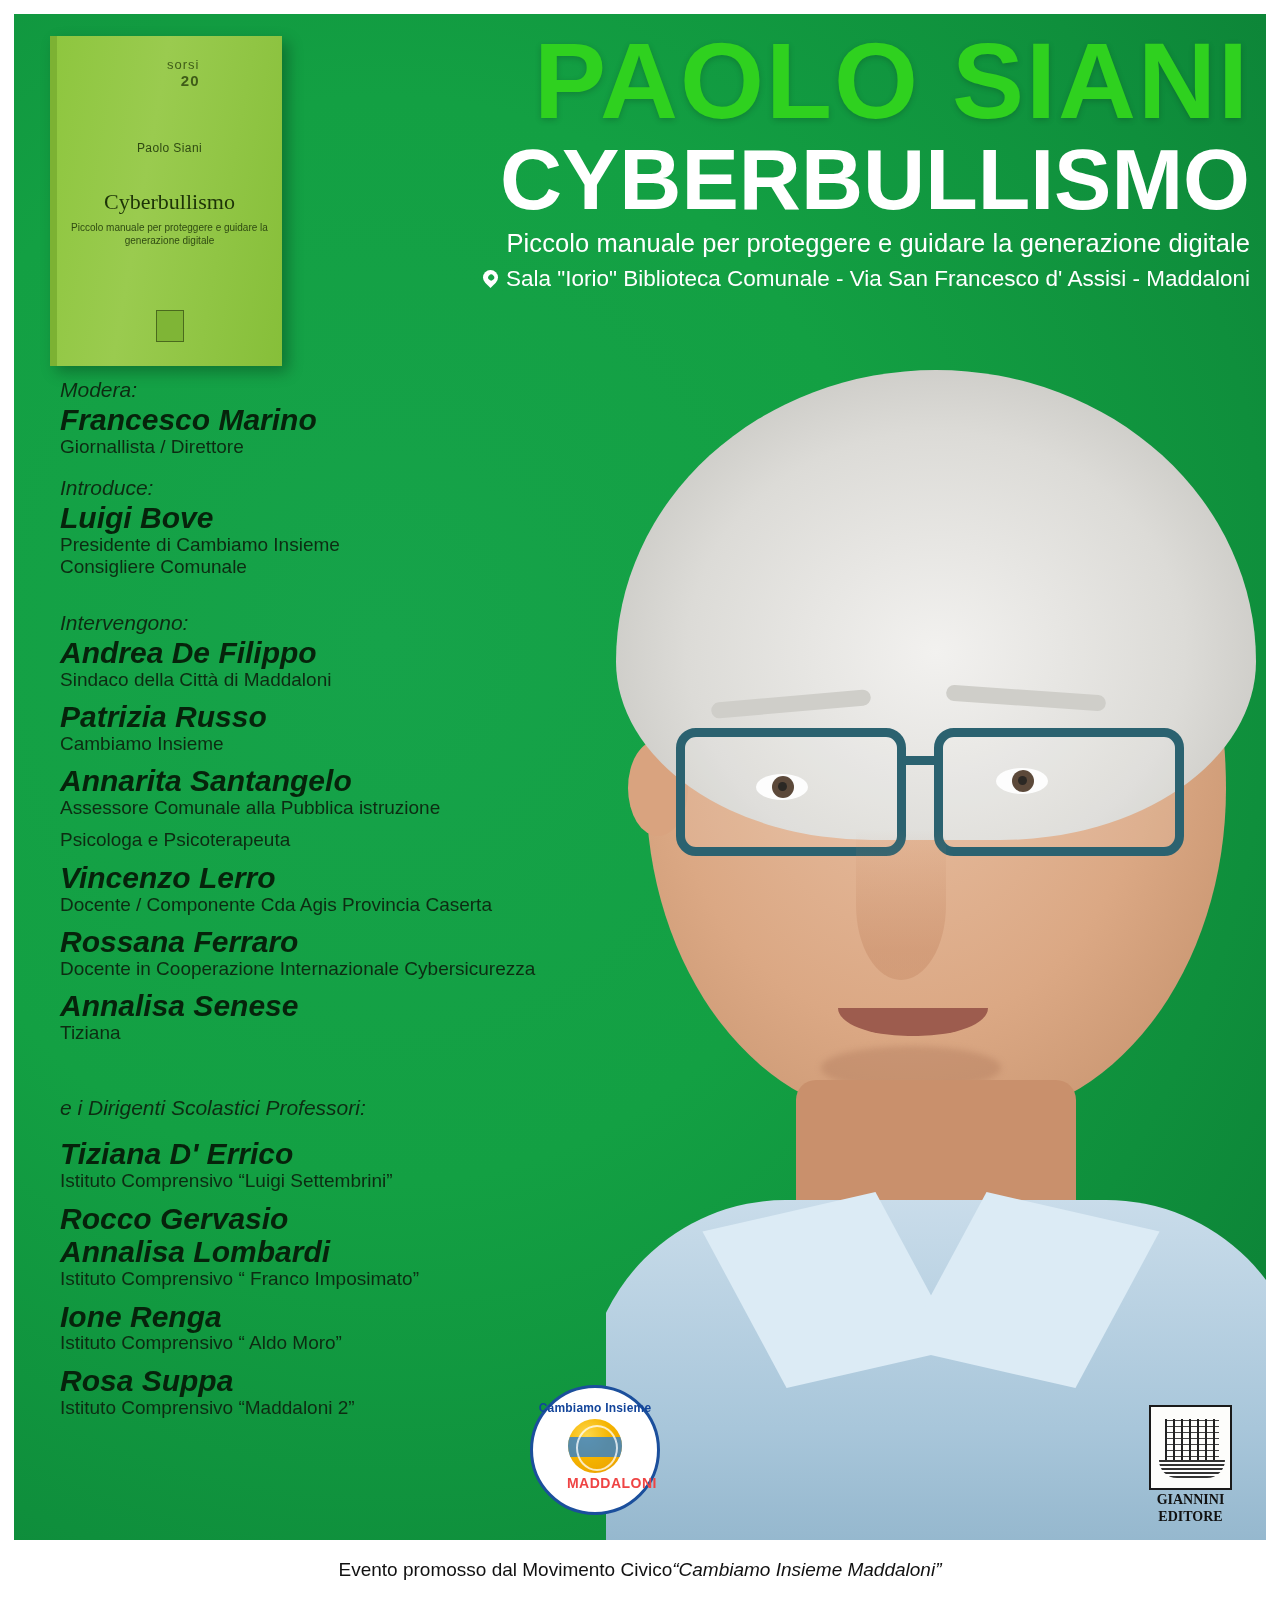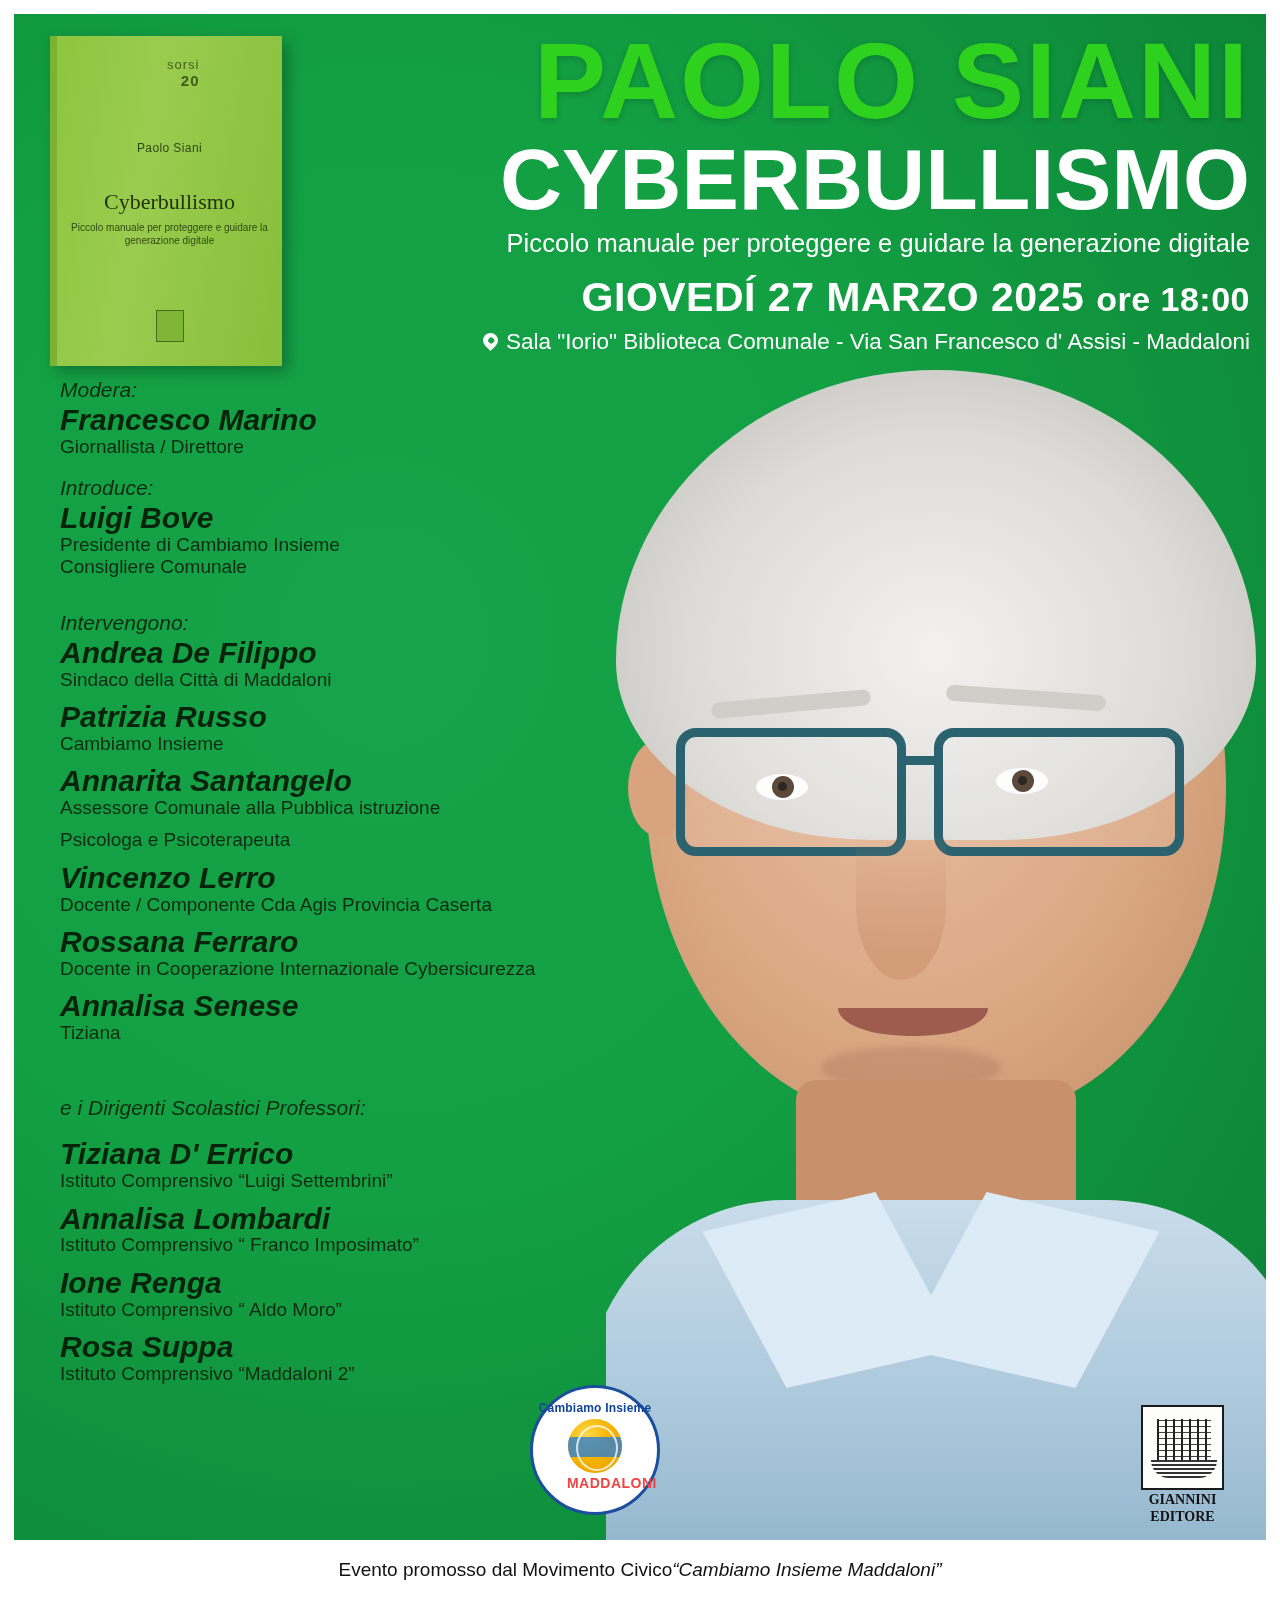--- a/index.html
+++ b/index.html
@@ -383,21 +383,21 @@
   .logo-ci .bottom-text {
     font-size: 14px;
     font-weight: bold;
     color: #ef4444;
     letter-spacing: 0.5px;
     text-align: right;
   }
 
   .logo-giannini {
     position: absolute;
-    right: 50px;
+    right: 42px;
     bottom: 75px;
     width: 95px;
     text-align: center;
   }
   .logo-giannini .art {
     width: 83px;
     height: 85px;
     margin: 0 auto;
     background: #fdfdfb;
     border: 2px solid #1a1a1a;
@@ -465,24 +465,20 @@
     <div class="book-sub">Piccolo manuale per proteggere e guidare la generazione digitale</div>
     <div class="book-pub">
       <span class="emblem"></span>
     </div>
   </div>
 
   <div class="hdr">
     <div class="hdr-name">PAOLO SIANI</div>
     <div class="hdr-title">CYBERBULLISMO</div>
     <div class="hdr-subtitle">Piccolo manuale per proteggere e guidare la generazione digitale</div>
-    <div class="hdr-date">
-      <span>GIOVEDÍ 27 MARZO 2025</span>
-      <span class="small">ore 18:00</span>
-    </div>
     <div class="hdr-venue">
       <span class="pin"></span>
       <span>Sala "Iorio" Biblioteca Comunale - Via San Francesco d' Assisi - Maddaloni</span>
     </div>
   </div>
 
   <div class="portrait">
     <div class="head"></div>
     <div class="ear-l"></div>
     <div class="hair"></div>
@@ -542,20 +538,21 @@
 
     <div class="pname">Annalisa Senese</div>
     <div class="ptitle">Tiziana</div>
 
     <div class="gap-l"></div>
     <div class="grp-heading">e i Dirigenti Scolastici Professori:</div>
 
     <div class="pname">Tiziana D' Errico</div>
     <div class="ptitle">Istituto Comprensivo “Luigi Settembrini”</div>
 
+    <div class="pname">Rocco Gervasio</div>
 
     <div class="pname">Annalisa Lombardi</div>
     <div class="ptitle">Istituto Comprensivo “ Franco Imposimato”</div>
 
     <div class="pname">Ione Renga</div>
     <div class="ptitle">Istituto Comprensivo “ Aldo Moro”</div>
 
     <div class="pname">Rosa Suppa</div>
     <div class="ptitle">Istituto Comprensivo “Maddaloni 2”</div>
   </div>

